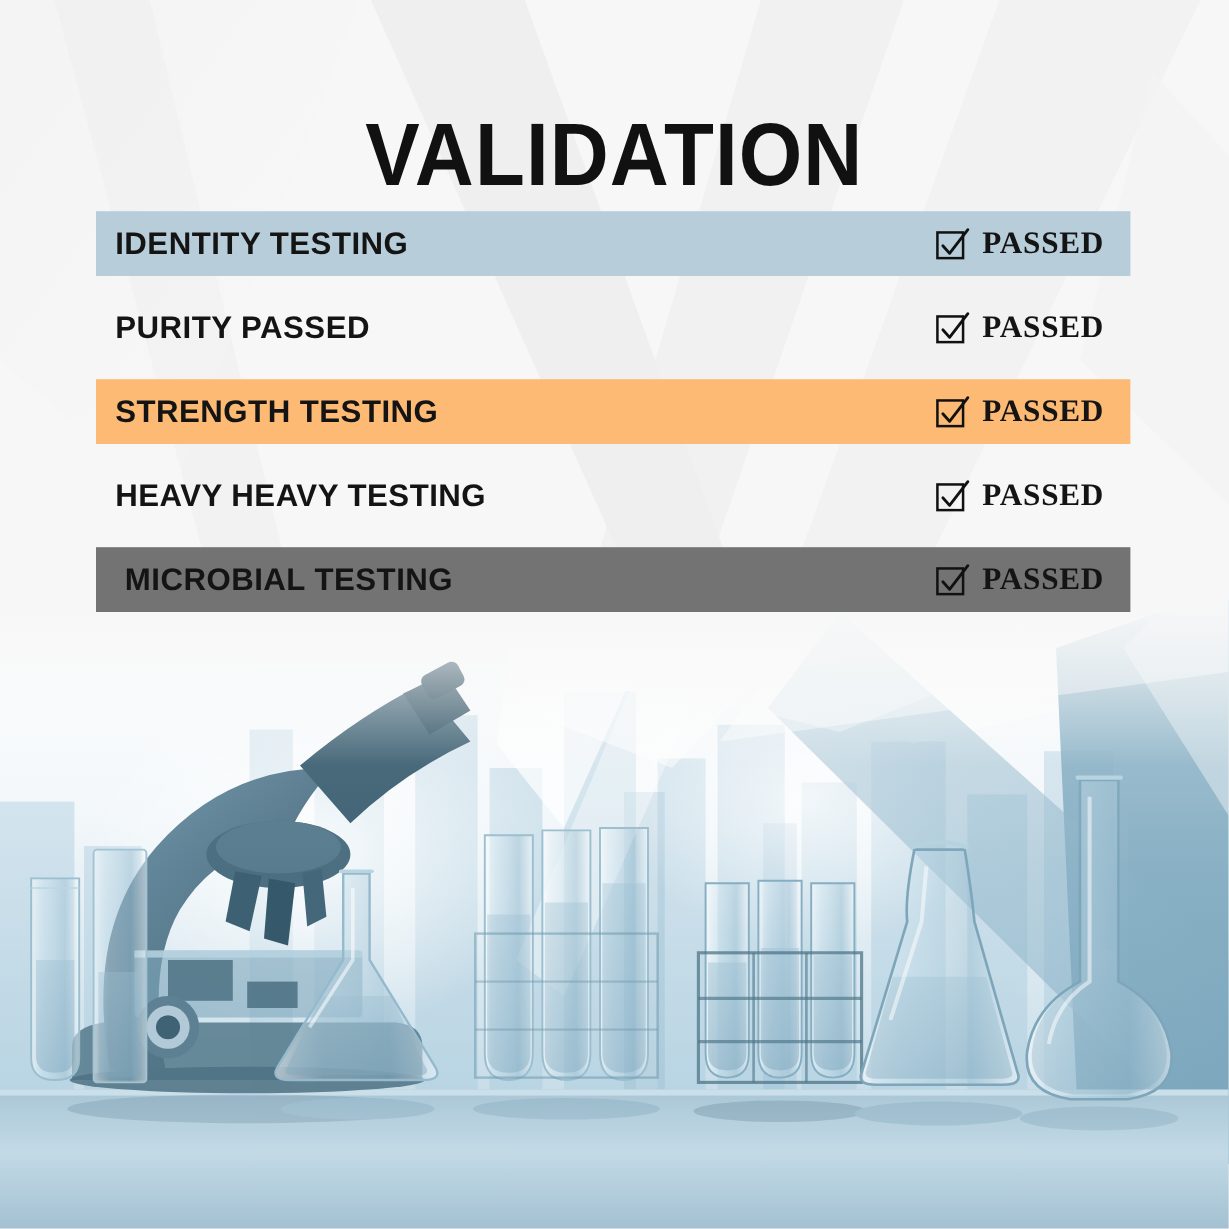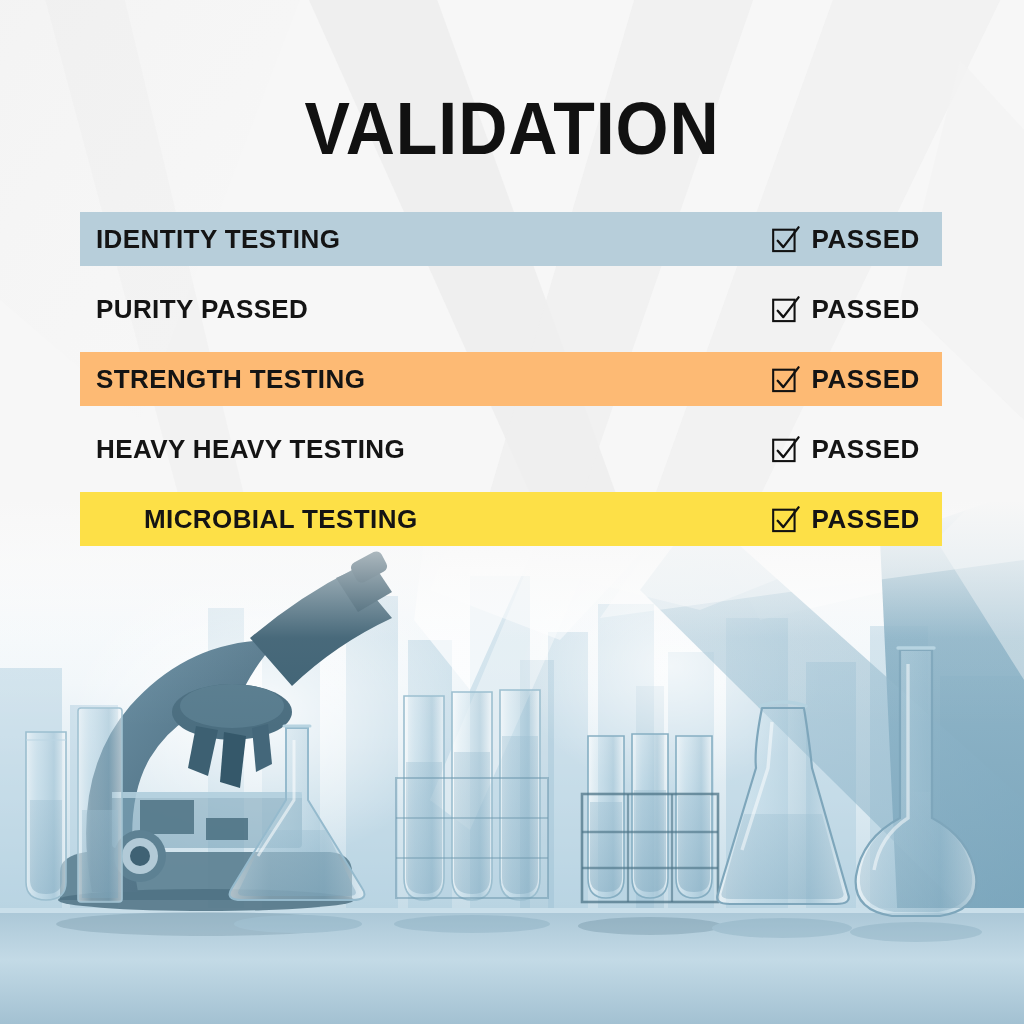--- a/index.html
+++ b/index.html
@@ -32,21 +32,20 @@
     color:#111111;
     line-height:1;
     transform:scaleX(0.92);
     transform-origin:50% 50%;
   }
 
   
   #checklist{
     position:absolute;left:80px;top:176px;width:862px;
     z-index:6;
-    margin-top:36px;
   }
   .row{
     position:relative;
     height:54px;
     margin-bottom:16px;
     display:flex;
     align-items:center;
     box-sizing:border-box;
   }
   .row.band{background:#b7ceda;}
@@ -58,20 +57,21 @@
     white-space:nowrap;
     margin-left:16px;
   }
   .row.indent .row-label{margin-left:24px;}
   .row-status{
     position:absolute;
     right:22px;
     display:flex;
     align-items:center;
     gap:11px;
+    font-family:Liberation Serif, serif;
   }
   .checkbox-icon{display:block;width:29px;height:29px;overflow:visible;}
   .status-text{
     font-size:26px;
     font-weight:600;
     letter-spacing:0.6px;
     color:#141414;
     white-space:nowrap;
   }
 </style>
@@ -343,21 +343,21 @@
     <div class="row">
       <span class="row-label">HEAVY HEAVY TESTING</span>
       <span class="row-status">
         <svg class="checkbox-icon" viewBox="0 0 32 32">
           <rect x="2.4" y="5.2" width="23.6" height="23.6" fill="none" stroke="#111111" stroke-width="2.3"></rect>
           <path d="M7.4 17.4 L13.6 24.4 L30.4 2.6" fill="none" stroke="#111111" stroke-width="2.6" stroke-linecap="round" stroke-linejoin="round"></path>
         </svg>
         <span class="status-text">PASSED</span>
       </span>
     </div>
-    <div class="row band indent" style="background: #fde047; padding-left: 40px;">
+    <div class="row band indent" style="background: #737373;">
       <span class="row-label">MICROBIAL TESTING</span>
       <span class="row-status">
         <svg class="checkbox-icon" viewBox="0 0 32 32">
           <rect x="2.4" y="5.2" width="23.6" height="23.6" fill="none" stroke="#111111" stroke-width="2.3"></rect>
           <path d="M7.4 17.4 L13.6 24.4 L30.4 2.6" fill="none" stroke="#111111" stroke-width="2.6" stroke-linecap="round" stroke-linejoin="round"></path>
         </svg>
         <span class="status-text">PASSED</span>
       </span>
     </div>
   </div>

